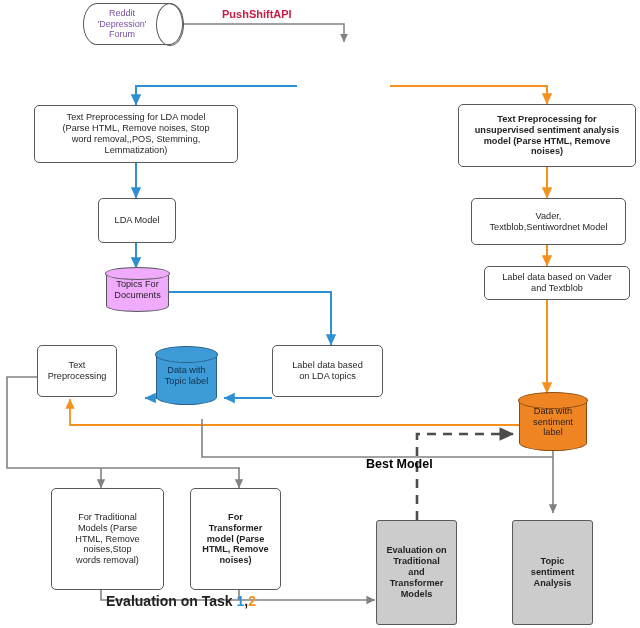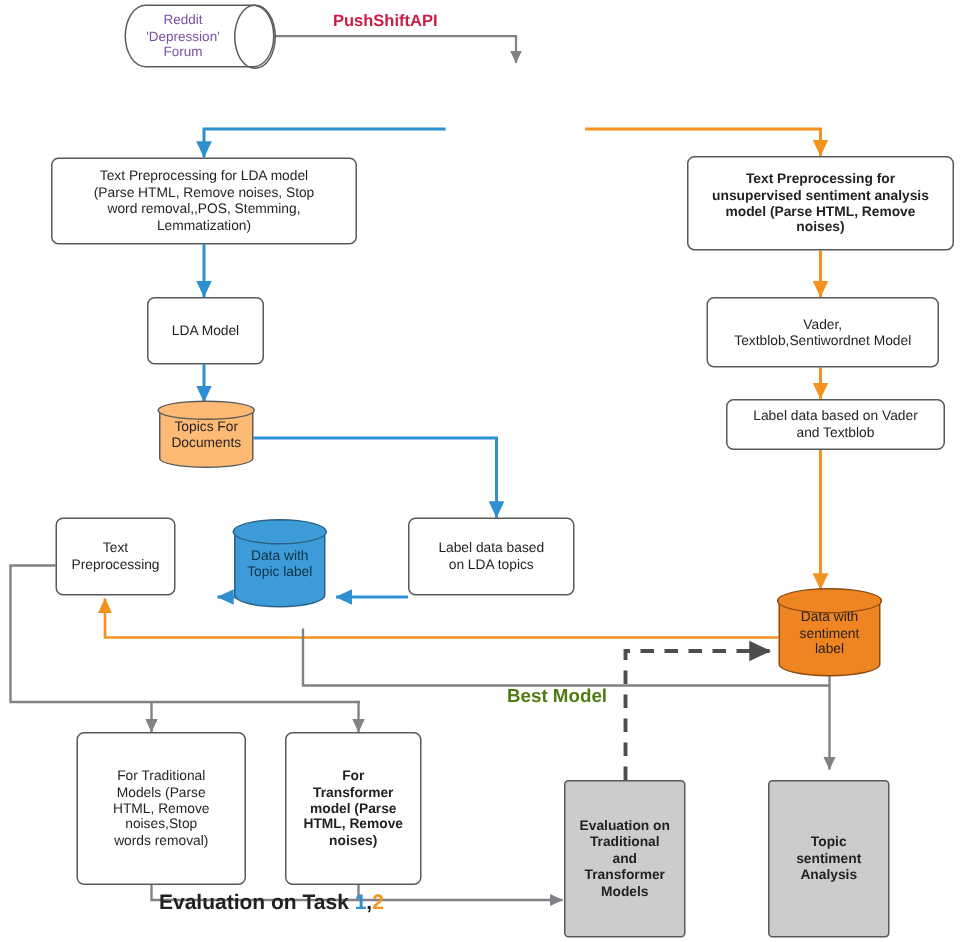--- a/index.html
+++ b/index.html
@@ -77,21 +77,21 @@
     box-sizing: border-box;
     background: inherit;
   }
   .cyl .label { position: relative; z-index: 2; }
 
   .cyl.yellow { background: #fcc12a; color: #231f20; }
   .cyl.blue   { background: #3d9bd7; border-color: #2b5f86; color: #10304a; }
   .cyl.blue::before { border-color: #2b5f86; }
   .cyl.orange { background: #ef8522; border-color: #8a4a10; color: #231f20; }
   .cyl.orange::before { border-color: #8a4a10; }
-  .cyl.white  { background: #fdba74; color: #231f20; }
+  .cyl.white  { background: #f0abfc; color: #231f20; }
 
   
   .hcyl {
     background: #ffffff;
     border: 1.5px solid #58595b;
     border-radius: 14% / 50%;
     color: #7b4fa0;
     font-size: 9px;
     font-weight: normal;
   }
@@ -110,21 +110,21 @@
   .hcyl .label { position: relative; z-index: 2; padding-right: 22px; }
 
   
   .annot {
     position: absolute;
     z-index: 4;
     font-weight: bold;
     white-space: nowrap;
   }
   .annot.pushshift { color: #c81d45; font-size: 11px; }
-  .annot.bestmodel { color: #4d7c0f; font-size: 12.5px; }
+  .annot.bestmodel { color: #000000; font-size: 12.5px; margin-left: 28px; }
   .annot.evaltask  { color: #231f20; font-size: 14px; }
   .annot.evaltask .t1 { color: #2e8fd1; }
   .annot.evaltask .sep { color: #231f20; }
   .annot.evaltask .t2 { color: #f5921e; }
 </style>
 </head>
 <body>
 
 <div id="canvas">
 

